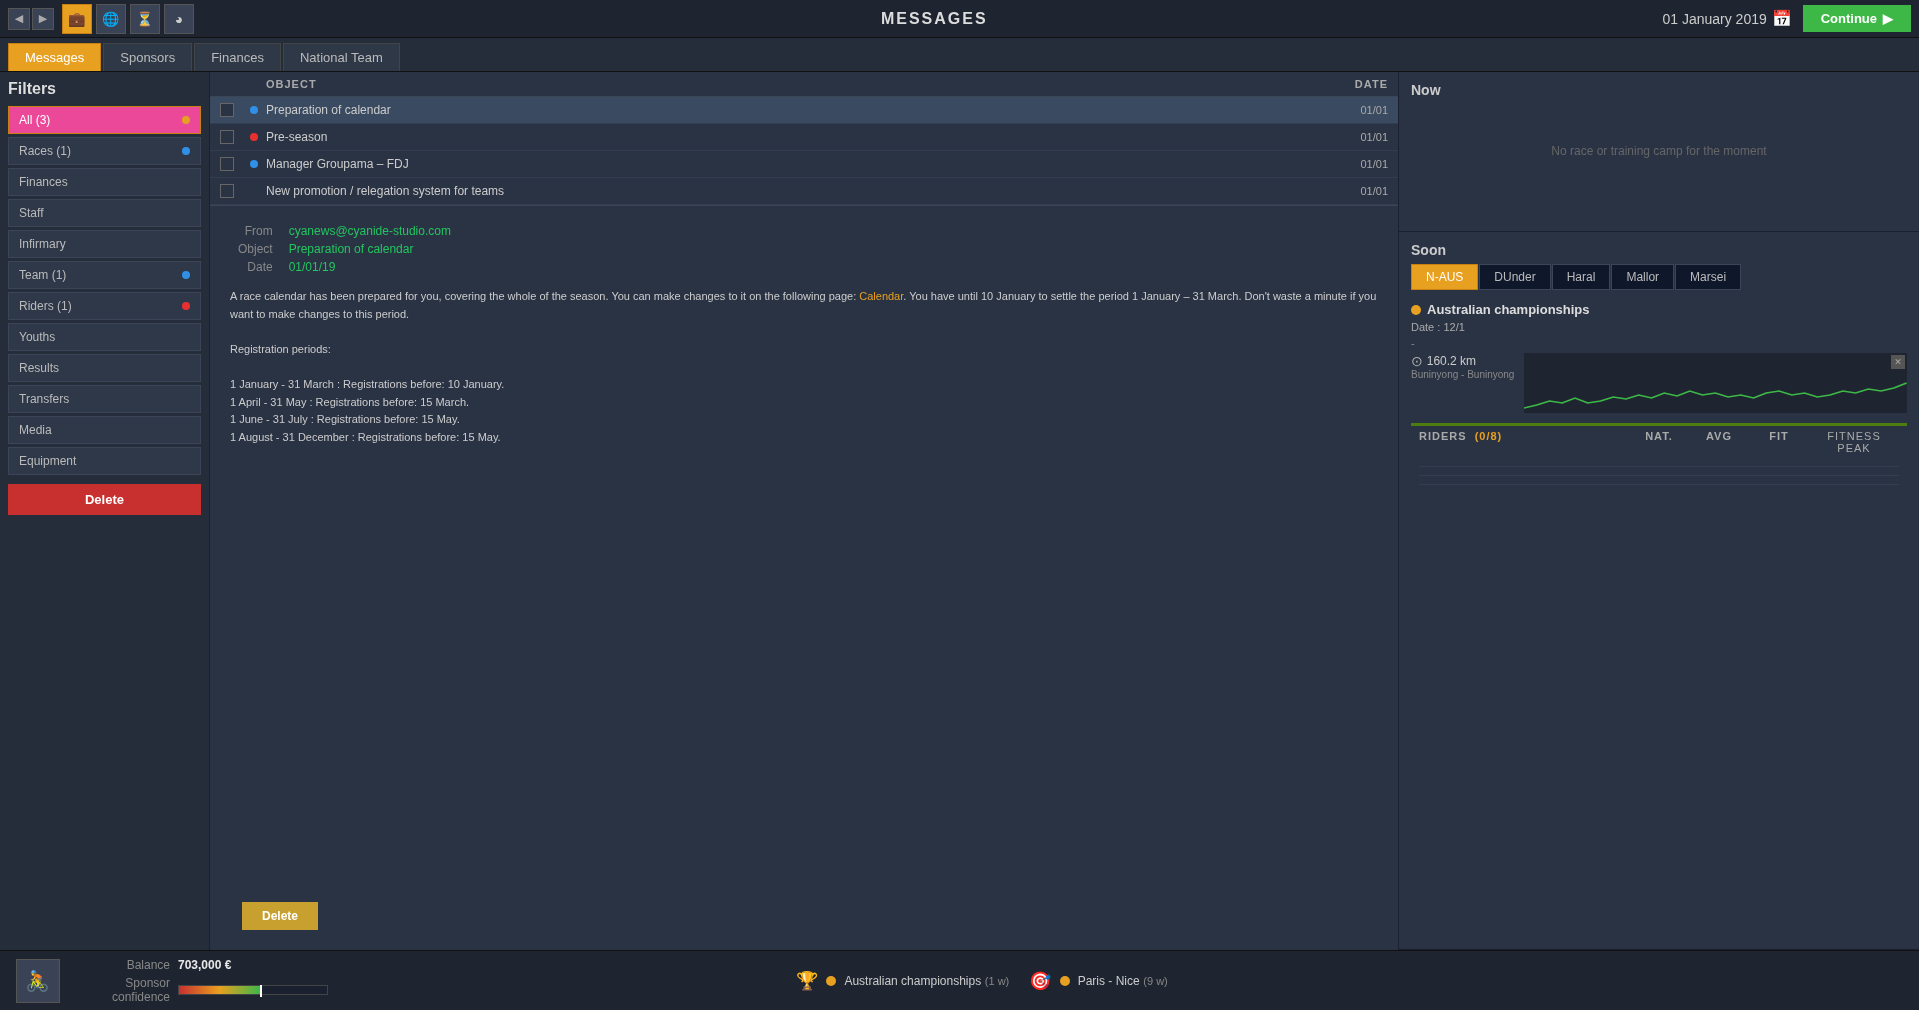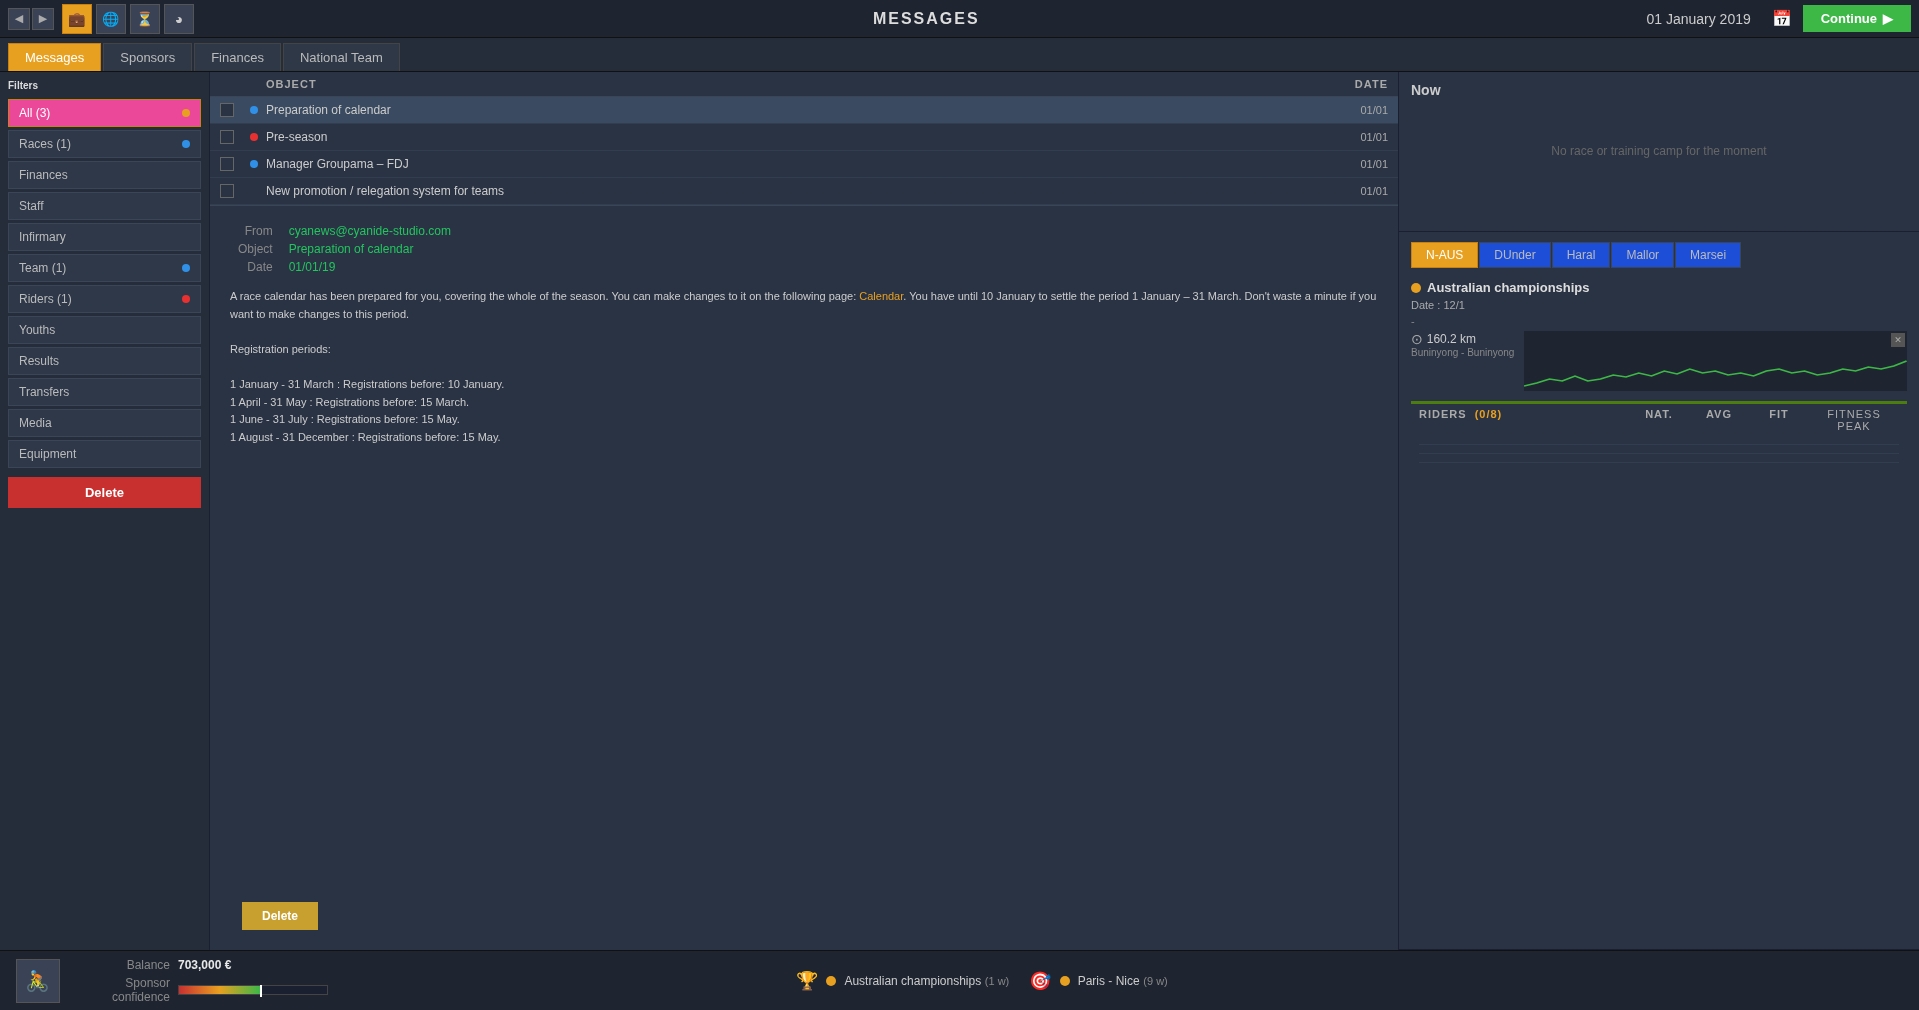--- a/index.html
+++ b/index.html
@@ -63,21 +63,21 @@
       flex: 1;
       text-align: center;
       font-size: 16px;
       font-weight: bold;
       color: #ddd;
       letter-spacing: 2px;
     }
     .date-area {
       display: flex;
       align-items: center;
-      gap: 22px;
+      gap: 6px;
       color: #ccc;
       font-size: 14px;
       margin-right: 10px;
     }
     .continue-btn {
       background: #3db847;
       border: none;
       color: #fff;
       font-size: 13px;
       font-weight: bold;
@@ -122,21 +122,21 @@
     
     .sidebar {
       width: 210px;
       background: #252d3a;
       padding: 8px;
       flex-shrink: 0;
       border-right: 1px solid #1a2030;
     }
     .filters-title {
       color: #ddd;
-      font-size: 10px;
+      font-size: 16px;
       margin-bottom: 8px;
       font-weight: bold;
     }
     .filter-item {
       padding: 6px 10px;
       margin-bottom: 3px;
       cursor: pointer;
       color: #bbb;
       background: #2e3848;
       border: 1px solid #3a4558;
@@ -276,21 +276,21 @@
     }
     .soon-section { flex: 1; overflow: hidden; }
     .race-tabs {
       display: flex;
       margin-bottom: 8px;
     }
     .race-tab {
       padding: 5px 14px;
       cursor: pointer;
       font-size: 12px;
-      background: #1d4ed8;
+      background: #0f172a;
       border: 1px solid #3a4558;
       color: #bbb;
       margin-right: 1px;
     }
     .race-tab.active {
       background: #e8a020;
       color: #fff;
       border-color: #c88010;
     }
     .race-info {
@@ -619,20 +619,21 @@
   </div>
 
   <div class="right-panel">
 
     <div class="right-section" style="flex: 0 0 auto; min-height: 160px;">
       <div class="right-section-title">Now</div>
       <div class="no-event-text">No race or training camp for the moment</div>
     </div>
 
     <div class="right-section soon-section">
+      <div class="right-section-title">Soon</div>
 
       <div class="race-tabs">
         <div class="race-tab active">N-AUS</div>
         <div class="race-tab">DUnder</div>
         <div class="race-tab">Haral</div>
         <div class="race-tab">Mallor</div>
         <div class="race-tab">Marsei</div>
       </div>
 
       <div class="race-info">

